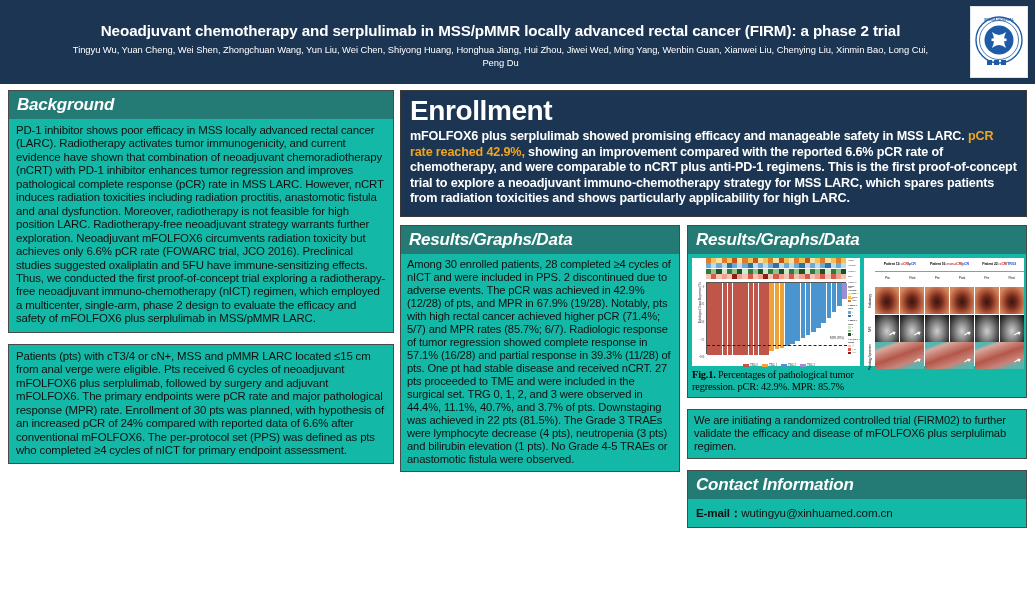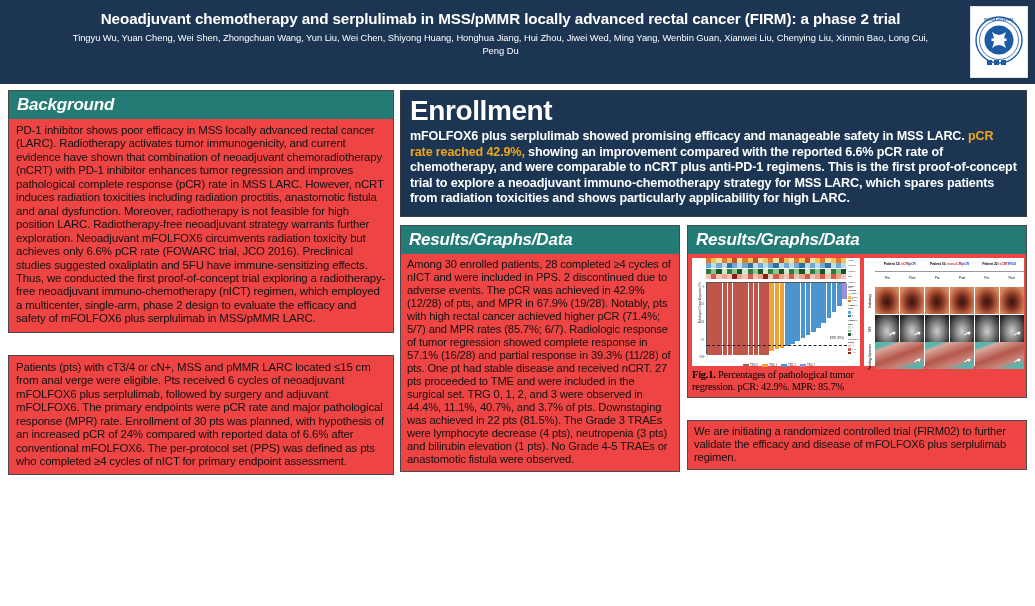--- a/index.html
+++ b/index.html
@@ -10,21 +10,21 @@
     overflow: hidden;
   }
   .poster { position: relative; width: 1035px; height: 606px; background:#fff; }
 
   
   .header {
     position:absolute; left:0; top:0; width:1035px; height:86px;
     background:#1b3553;
     border-bottom:2px solid #ffffff;
   }
-  .header-inner { position:relative; width:100%; height:100%; padding:5px 78px 0 44px; }
+  .header-inner { position:relative; width:100%; height:100%; padding:5px 78px 0 44px;margin-top:12px; }
   .poster-title {
     color:#ffffff; text-align:center; font-weight:bold;
     font-size:15.2px; line-height:19px; letter-spacing:-0.1px;
     padding-top:4px;
   }
   .author-list {
     color:#ffffff; text-align:center; font-size:9.4px; line-height:12.6px;
     padding:4px 22px 0 22px; letter-spacing:-0.05px;
   }
   .logo-box {
@@ -32,21 +32,21 @@
     background:#ffffff; border:1px solid #dfe5ec;
     display:flex; align-items:center; justify-content:center;
   }
   .logo-box svg { display:block; }
 
   
   .col-left  { position:absolute; left:8px;  top:90px; width:386px; }
   .col-mid   { position:absolute; left:400px; top:90px; width:627px; }
 
   
-  .panel { background:#ef4444; border:1px solid #4a4a4a; margin-bottom:22px; }
+  .panel { background:#14b8a6; border:1px solid #4a4a4a; margin-bottom:11px; }
   .panel-head {
     background:#247a74; color:#ffffff;
     font-style:italic; font-weight:bold;
     font-size:17px; line-height:17px;
     padding:5px 8px 6px 8px;
     letter-spacing:-0.2px;
   }
   .panel-body {
     padding:5px 7px 6px 7px;
     color:#111111; font-size:11.45px; line-height:13.45px;
@@ -524,17 +524,21 @@
               </div>
 
             </div>
           </div>
         </div>
 
         <div class="panel">
           <div class="panel-body small">We are initiating a randomized controlled trial (FIRM02) to further validate the efficacy and disease of mFOLFOX6 plus serplulimab regimen.</div>
         </div>
 
+        <div class="panel">
+          <div class="panel-head">Contact Information</div>
+          <div class="panel-body contact-body"><b>E-mail：</b><span>wutingyu@xinhuamed.com.cn</span></div>
+        </div>
 
       </div>
     </div>
   </div>
 </div>
 
 </body></html>

